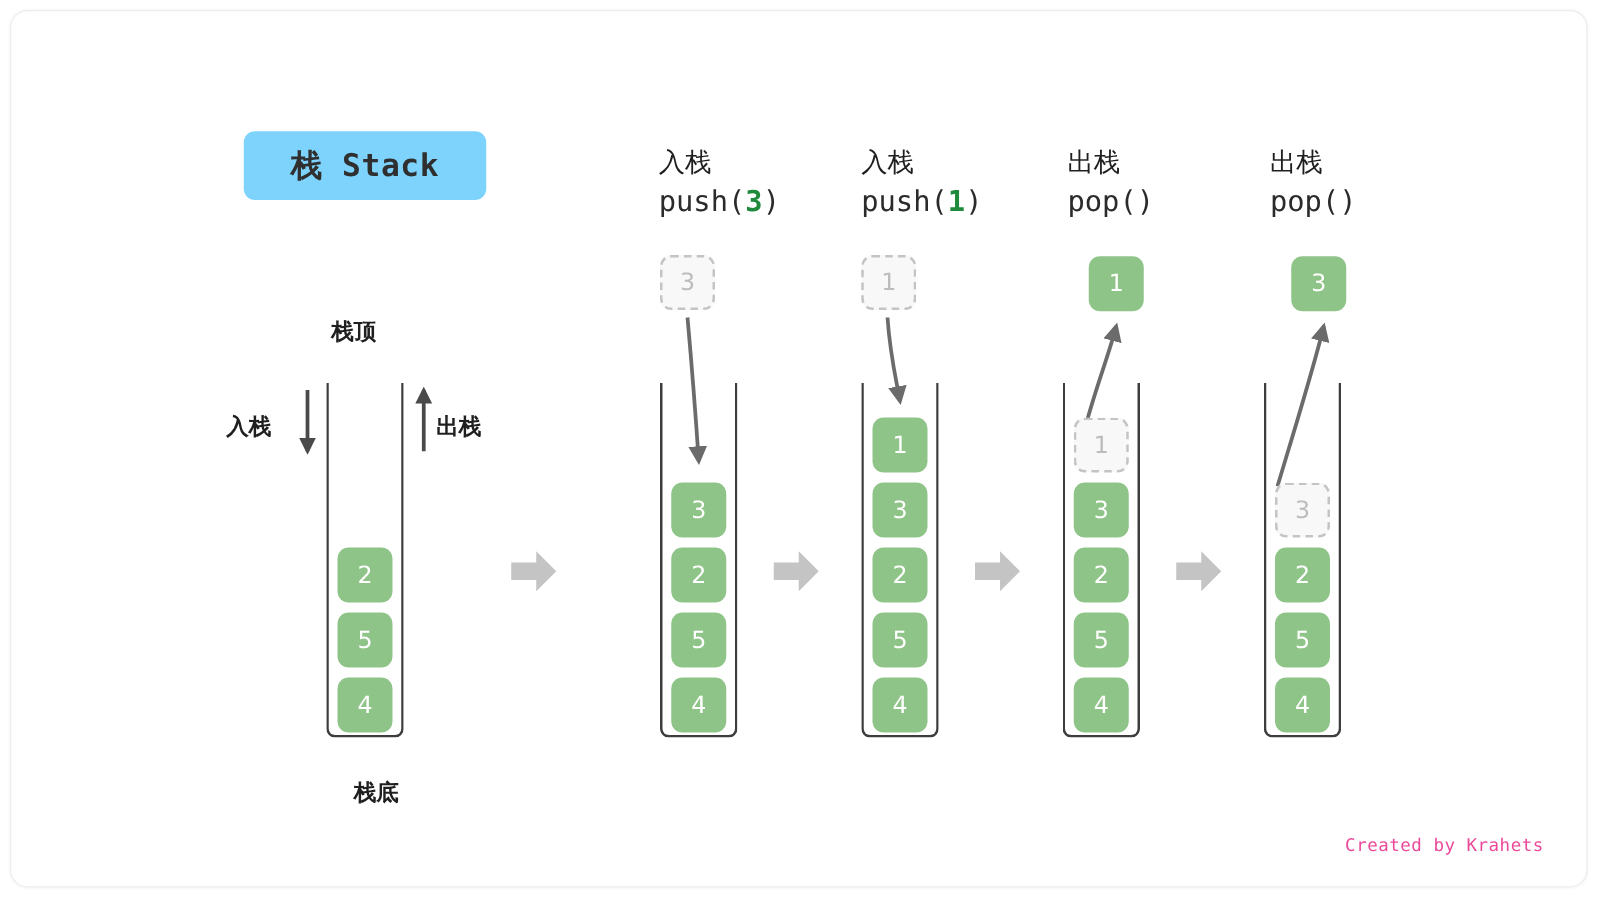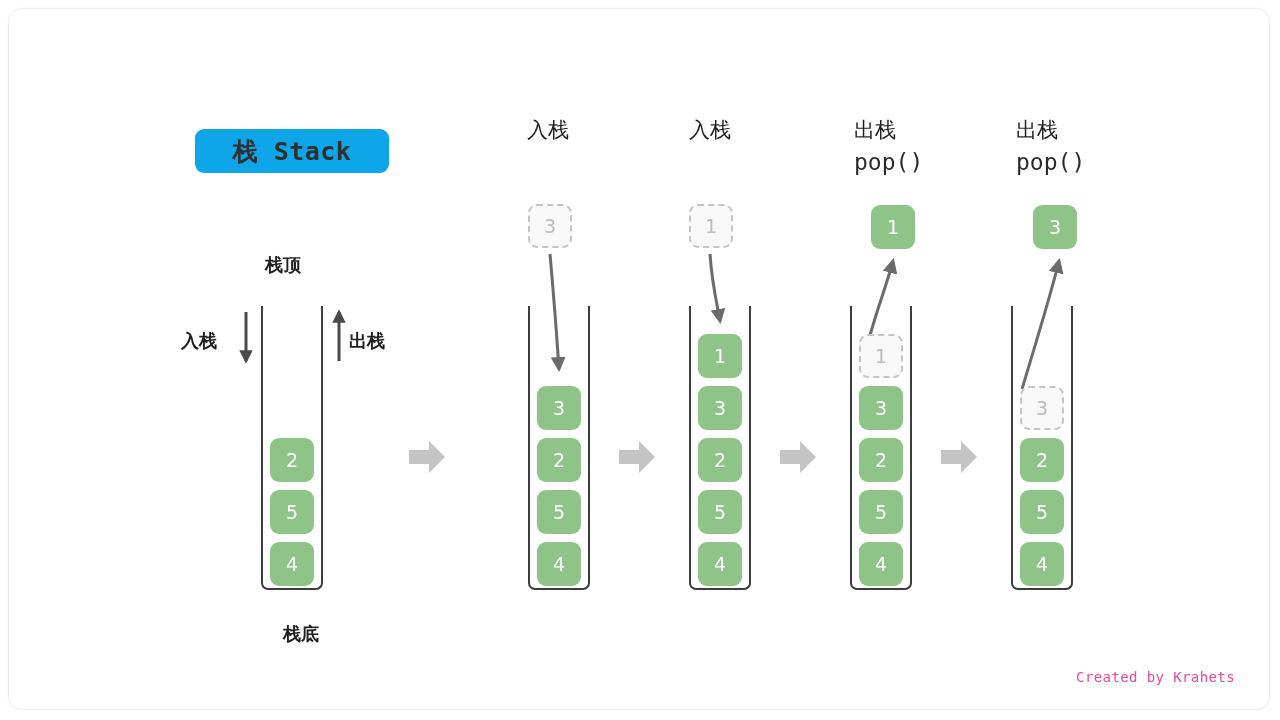--- a/index.html
+++ b/index.html
@@ -28,24 +28,24 @@
   }
   .canvas {
     position: absolute;
     inset: 0;
   }
 
   
   .title-pill {
     position: absolute;
     left: 186px;
-    top: 120px;
+    top: 96px;
     width: 194px;
-    height: 44px;
-    background: #0ea5e9;
+    height: 55px;
+    background: #7dd3fc;
     border-radius: 9px;
     display: flex;
     align-items: center;
     justify-content: center;
     color: #2f2f2f;
     font-size: 25px;
     font-weight: bold;
     font-family: "DejaVu Sans Mono", "Liberation Mono", monospace;
     letter-spacing: 0.5px;
   }
@@ -179,23 +179,25 @@
 
       <path d="M 701 245 C 703 275 708 295 711 312" stroke="#6b6b6b" stroke-width="3" fill="none" marker-end="url(#mk-dark)"></path>
 
       <path d="M 860 330 C 868 300 878 275 884 252" stroke="#6b6b6b" stroke-width="3" fill="none" marker-end="url(#mk-dark)"></path>
 
       <path d="M 1013 380 C 1028 330 1042 285 1050 252" stroke="#6b6b6b" stroke-width="3" fill="none" marker-end="url(#mk-dark)"></path>
     </svg>
 
     <div class="col-head" style="left:518px">
       <div class="line1">入栈</div>
+      <div class="line2"><span>push(</span><span class="num">3</span><span>)</span></div>
     </div>
     <div class="col-head" style="left:680px">
       <div class="line1">入栈</div>
+      <div class="line2"><span>push(</span><span class="num">1</span><span>)</span></div>
     </div>
     <div class="col-head" style="left:845px">
       <div class="line1">出栈</div>
       <div class="line2"><span>pop(</span><span class="num"></span><span>)</span></div>
     </div>
     <div class="col-head" style="left:1007px">
       <div class="line1">出栈</div>
       <div class="line2"><span>pop(</span><span class="num"></span><span>)</span></div>
     </div>
 

